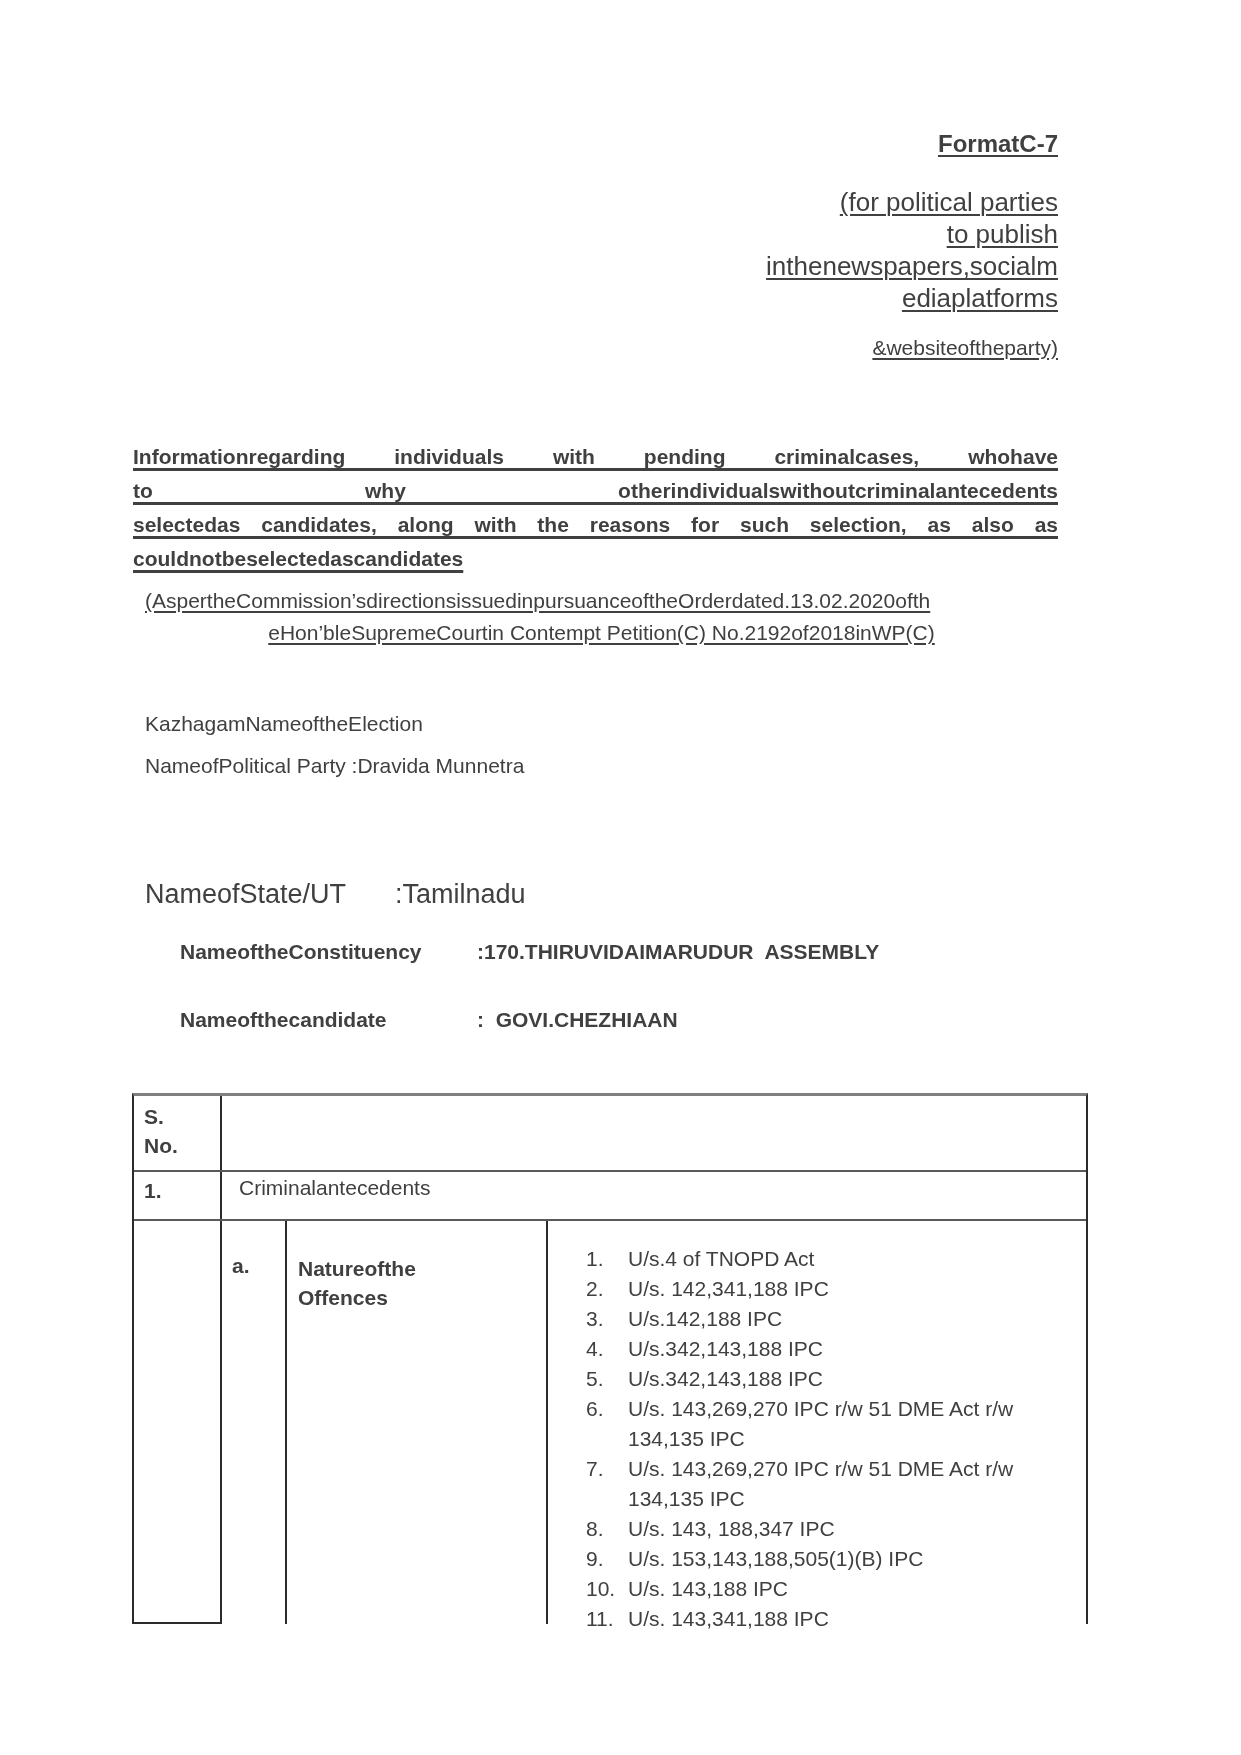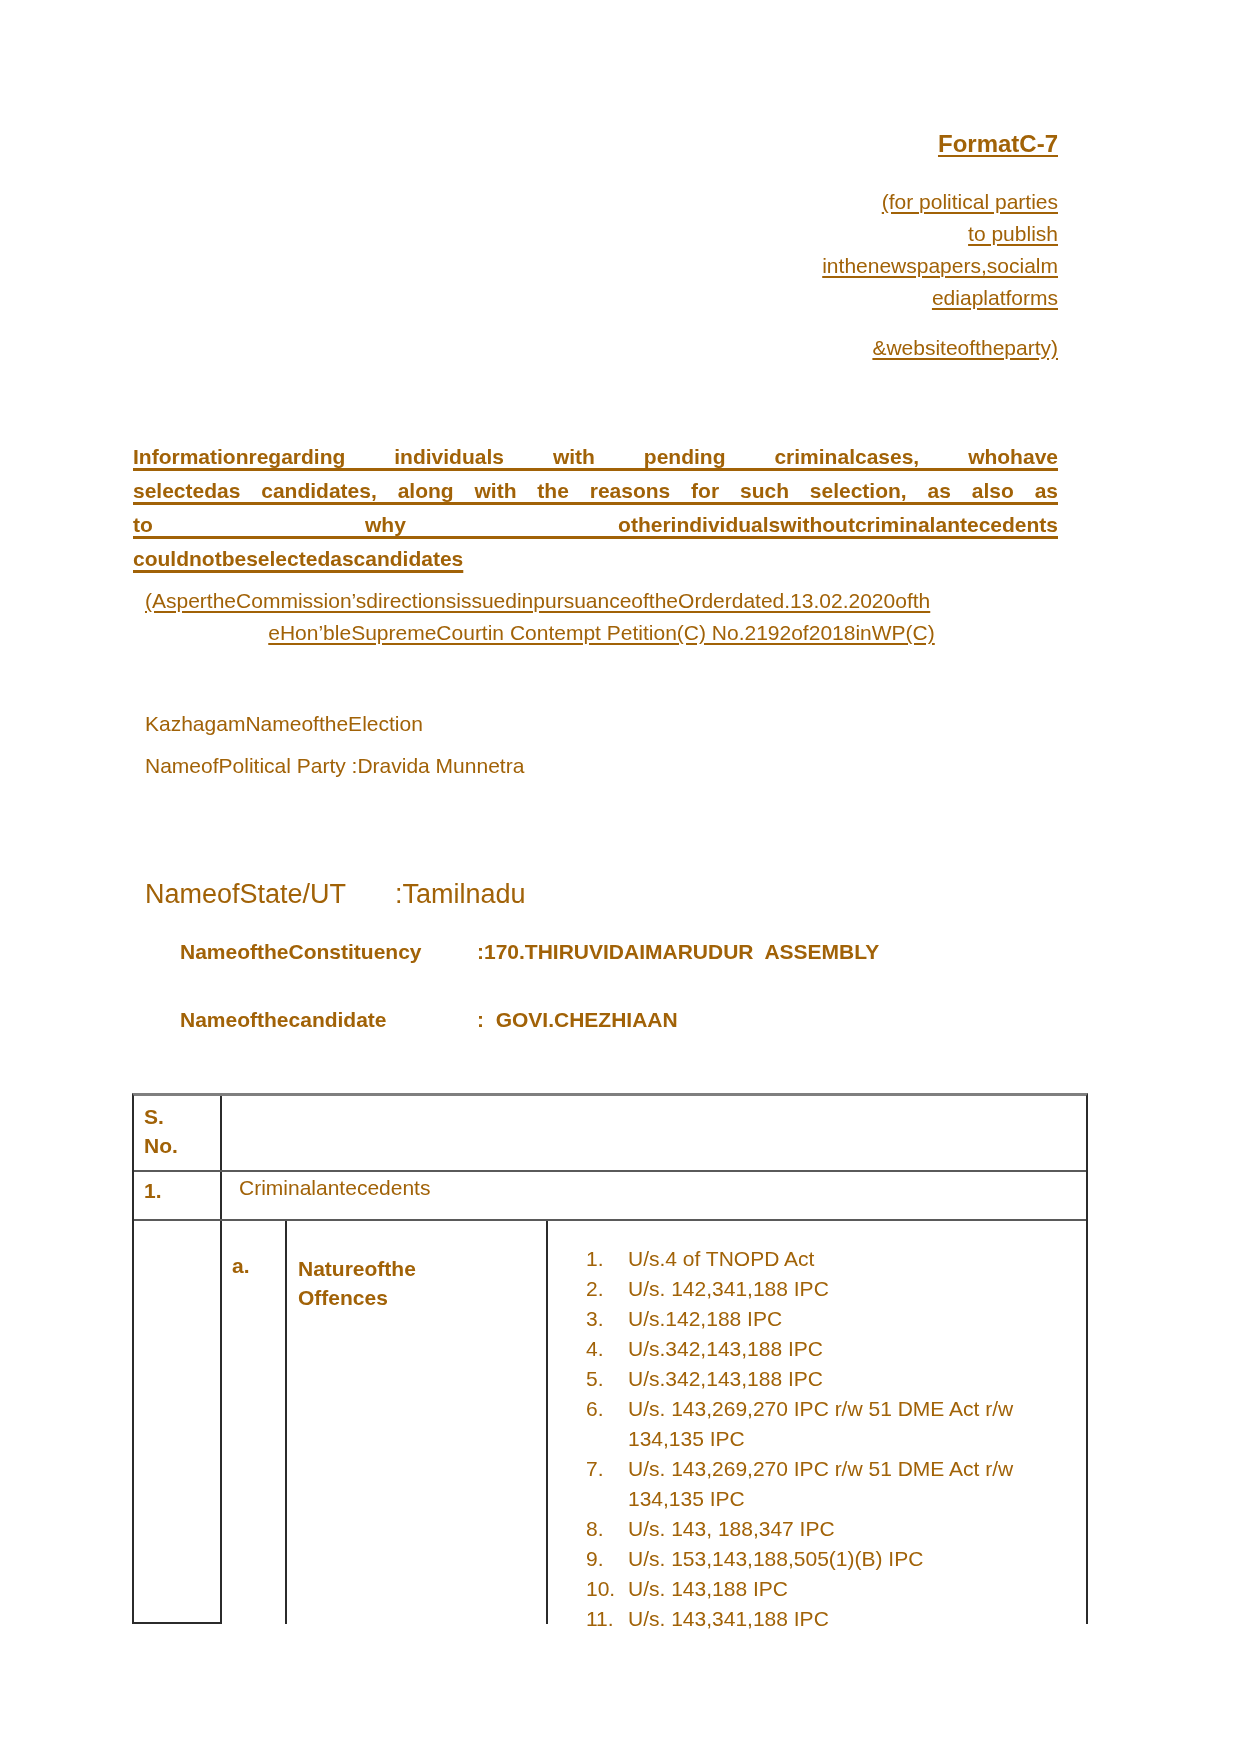--- a/index.html
+++ b/index.html
@@ -1,25 +1,25 @@
 <!DOCTYPE html>
 <html><head>
 <meta charset="utf-8">
 <style>
   html,body{margin:0;padding:0;background:#e8e8e8;}
   #page{
     position:relative;width:1241px;height:1755px;background:#ffffff;
-    font-family:"Liberation Sans","DejaVu Sans",sans-serif;color:#a16207;
+    font-family:"Liberation Sans","DejaVu Sans",sans-serif;color:#404040;
     margin:0 auto;overflow:hidden;
   }
   .u{text-decoration:underline;text-decoration-thickness:2px;text-underline-offset:3px;}
   .ub{text-decoration:underline;text-decoration-thickness:2.5px;text-underline-offset:4px;}
   
   #format-label{position:absolute;top:130px;right:183px;font-size:24px;font-weight:bold;}
-  #publish-note{position:absolute;top:186px;right:183px;text-align:right;font-size:21px;line-height:32px;}
+  #publish-note{position:absolute;top:186px;right:183px;text-align:right;font-size:26px;line-height:32px;}
   #website-note{position:absolute;top:336px;right:183px;font-size:21px;}
   
   #main-heading{position:absolute;left:133px;top:440px;width:925px;font-size:21px;font-weight:bold;line-height:34px;}
   #main-heading .jline{text-align:justify;text-align-last:justify;}
   
   #order-note{position:absolute;left:145px;top:585px;width:913px;font-size:21px;line-height:32px;}
   #order-note .center{text-align:center;}
   
   #party-block{position:absolute;left:145px;top:703px;font-size:21px;line-height:42px;}
   #state-line{position:absolute;left:145px;top:879px;font-size:27px;}
@@ -63,22 +63,22 @@
     <div class="u">(for political parties</div>
     <div class="u">to publish</div>
     <div class="u">inthenewspapers,socialm</div>
     <div class="u">ediaplatforms</div>
   </div>
 
   <div id="website-note" class="u">&amp;websiteoftheparty)</div>
 
   <div id="main-heading">
     <div class="jline ub">Informationregarding individuals with pending criminalcases, whohave</div>
+    <div class="jline ub">to why otherindividualswithoutcriminalantecedents</div>
     <div class="jline ub">selectedas candidates, along with the reasons for such selection, as also as</div>
-    <div class="jline ub">to why otherindividualswithoutcriminalantecedents</div>
     <div class="ub">couldnotbeselectedascandidates</div>
   </div>
 
   <div id="order-note">
     <div class="u">(AspertheCommission’sdirectionsissuedinpursuanceoftheOrderdated.13.02.2020ofth</div>
     <div class="u center">eHon’bleSupremeCourtin Contempt Petition(C) No.2192of2018inWP(C)</div>
   </div>
 
   <div id="party-block">
     <div>KazhagamNameoftheElection</div>

